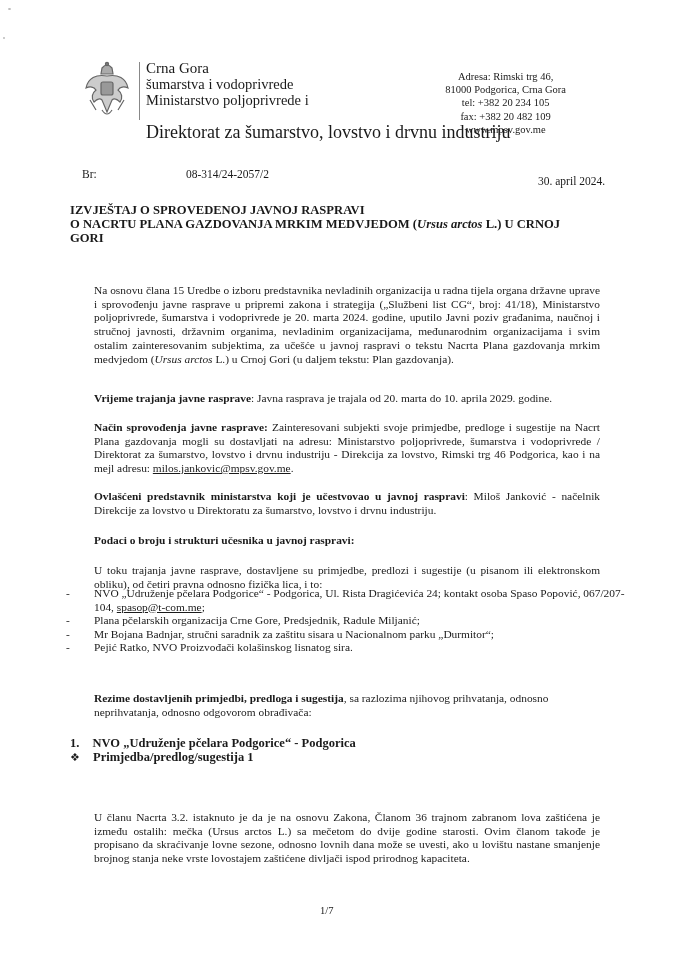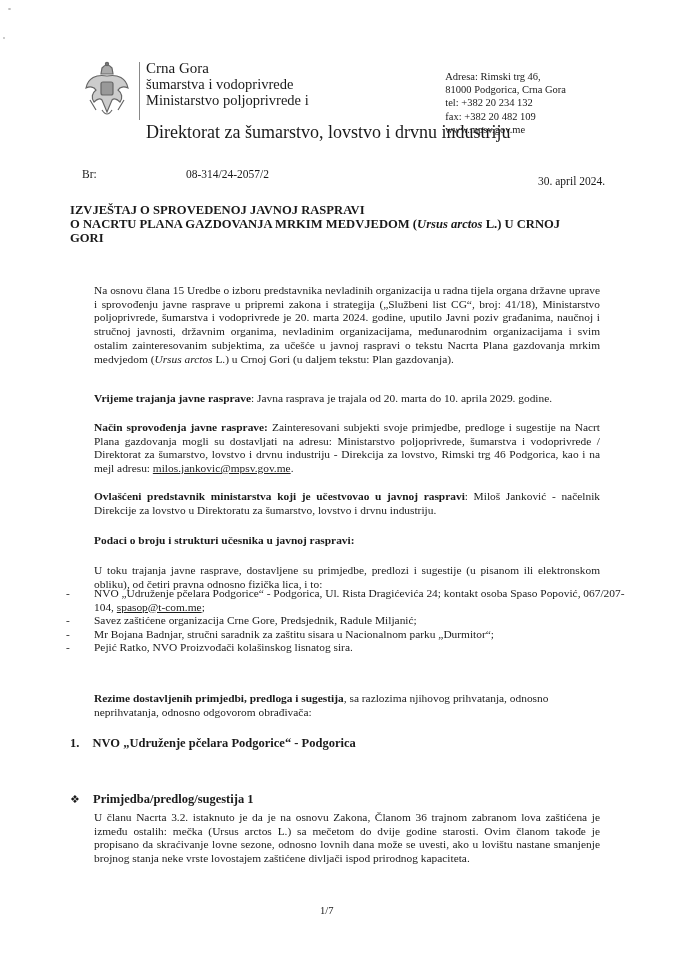--- a/index.html
+++ b/index.html
@@ -7,21 +7,21 @@
     width: 679px; height: 960px; background: #ffffff; position: relative; overflow: hidden;
     font-family: "Liberation Serif", "DejaVu Serif", serif; color: #1a1a1a;
   }
   .abs { position: absolute; }
   .emblem { left: 82px; top: 60px; width: 50px; height: 60px; }
   .vline { left: 139px; top: 62px; width: 1px; height: 58px; background: #888; }
   .org { left: 146px; top: 60px; line-height: 16px; }
   .org .country { font-size: 15px; }
   .org .ministry { font-size: 14.5px; line-height: 16px; }
   .org .directorate { font-size: 18px; margin-top: 16px; }
-  .contact { right: 113px; top: 70px; text-align: left; font-size: 10.5px; line-height: 13.2px; }
+  .contact { right: 113px; top: 70px; text-align: center; font-size: 10.5px; line-height: 13.2px; }
   .ref { top: 168px; font-size: 11.5px; }
   .title { left: 70px; width: 540px; top: 203px; font-weight: bold; font-size: 12.6px; line-height: 14px; }
   .body { left: 78px; width: 538px; font-size: 11.4px; line-height: 13.7px; text-align: justify; }
   .body p { margin: 16px; }
   b { font-weight: bold; }
   i { font-style: italic; }
   .link { text-decoration: underline; }
   .bullets { left: 66px; width: 560px; font-size: 11.4px; line-height: 13.6px; }
   .bullets .row { display: flex; }
   .bullets .dash { width: 28px; flex: none; }
@@ -52,21 +52,21 @@
 <div class="abs org">
   <div class="country">Crna Gora</div>
   <div class="ministry">šumarstva i vodoprivrede</div>
   <div class="ministry">Ministarstvo poljoprivrede i</div>
   <div class="directorate">Direktorat za šumarstvo, lovstvo i drvnu industriju</div>
 </div>
 
 <div class="abs contact">
   <div>Adresa: Rimski trg 46,</div>
   <div>81000 Podgorica, Crna Gora</div>
-  <div>tel: +382 20 234 132</div>
+  <div>tel: +382 20 234 105</div>
   <div>fax: +382 20 482 109</div>
   <div>www.mpsv.gov.me</div>
 </div>
 
 <div class="abs ref" style="left:82px;">Br:</div>
 <div class="abs ref" style="left:146px;padding-left:40px;">08-314/24-2057/2</div>
 <div class="abs ref" style="left:538px;top:175px;text-align:right;">30. april 2024.</div>
 
 <div class="abs title">
   <div>IZVJEŠTAJ O SPROVEDENOJ JAVNOJ RASPRAVI</div>
@@ -98,42 +98,42 @@
   <p>U toku trajanja javne rasprave, dostavljene su primjedbe, predlozi i sugestije (u pisanom ili elektronskom obliku), od četiri pravna odnosno fizička lica, i to:</p>
 </div>
 
 <div class="abs bullets" style="top:587px;">
   <div class="row">
     <span class="dash">-</span>
     <span><span>NVO „Udruženje pčelara Podgorice“ - Podgorica, Ul. Rista Dragićevića 24; kontakt osoba Spaso Popović, 067/207-104, </span><span class="link">spasop@t-com.me</span><span>;</span></span>
   </div>
   <div class="row">
     <span class="dash">-</span>
-    <span>Savez zaštićene organizacija Crne Gore, Predsjednik, Radule Miljanić;</span>
+    <span>Plana pčelarskih organizacija Crne Gore, Predsjednik, Radule Miljanić;</span>
   </div>
   <div class="row">
     <span class="dash">-</span>
     <span>Mr Bojana Badnjar, stručni saradnik za zaštitu sisara u Nacionalnom parku „Durmitor“;</span>
   </div>
   <div class="row">
     <span class="dash">-</span>
     <span>Pejić Ratko, NVO Proizvođači kolašinskog lisnatog sira.</span>
   </div>
 </div>
 
 <div class="abs body" style="top:676px;text-align:left;">
   <p><b>Rezime dostavljenih primjedbi, predloga i sugestija</b><span>, sa razlozima njihovog prihvatanja, odnosno neprihvatanja, odnosno odgovorom obrađivača:</span></p>
 </div>
 
 <div class="abs sec" style="left:70px;top:736px;">
   <span>1.</span>
   <span style="margin-left:10px;">NVO „Udruženje pčelara Podgorice“ - Podgorica</span>
 </div>
 
-<div class="abs sec" style="left:70px;top:792px;">
+<div class="abs sec" style="left:70px;top:750px;">
   <span style="font-family:'DejaVu Sans',sans-serif;font-size:11px;">❖</span>
   <span style="margin-left:10px;">Primjedba/predlog/sugestija 1</span>
 </div>
 
 <div class="abs body" style="top:795px;">
   <p>U članu Nacrta 3.2. istaknuto je da je na osnovu Zakona, Članom 36 trajnom zabranom lova zaštićena je između ostalih: mečka (Ursus arctos L.) sa mečetom do dvije godine starosti. Ovim članom takođe je propisano da skraćivanje lovne sezone, odnosno lovnih dana može se uvesti, ako u lovištu nastane smanjenje brojnog stanja neke vrste lovostajem zaštićene divljači ispod prirodnog kapaciteta.</p>
 </div>
 
 <div class="abs footer">1/7</div>
 

